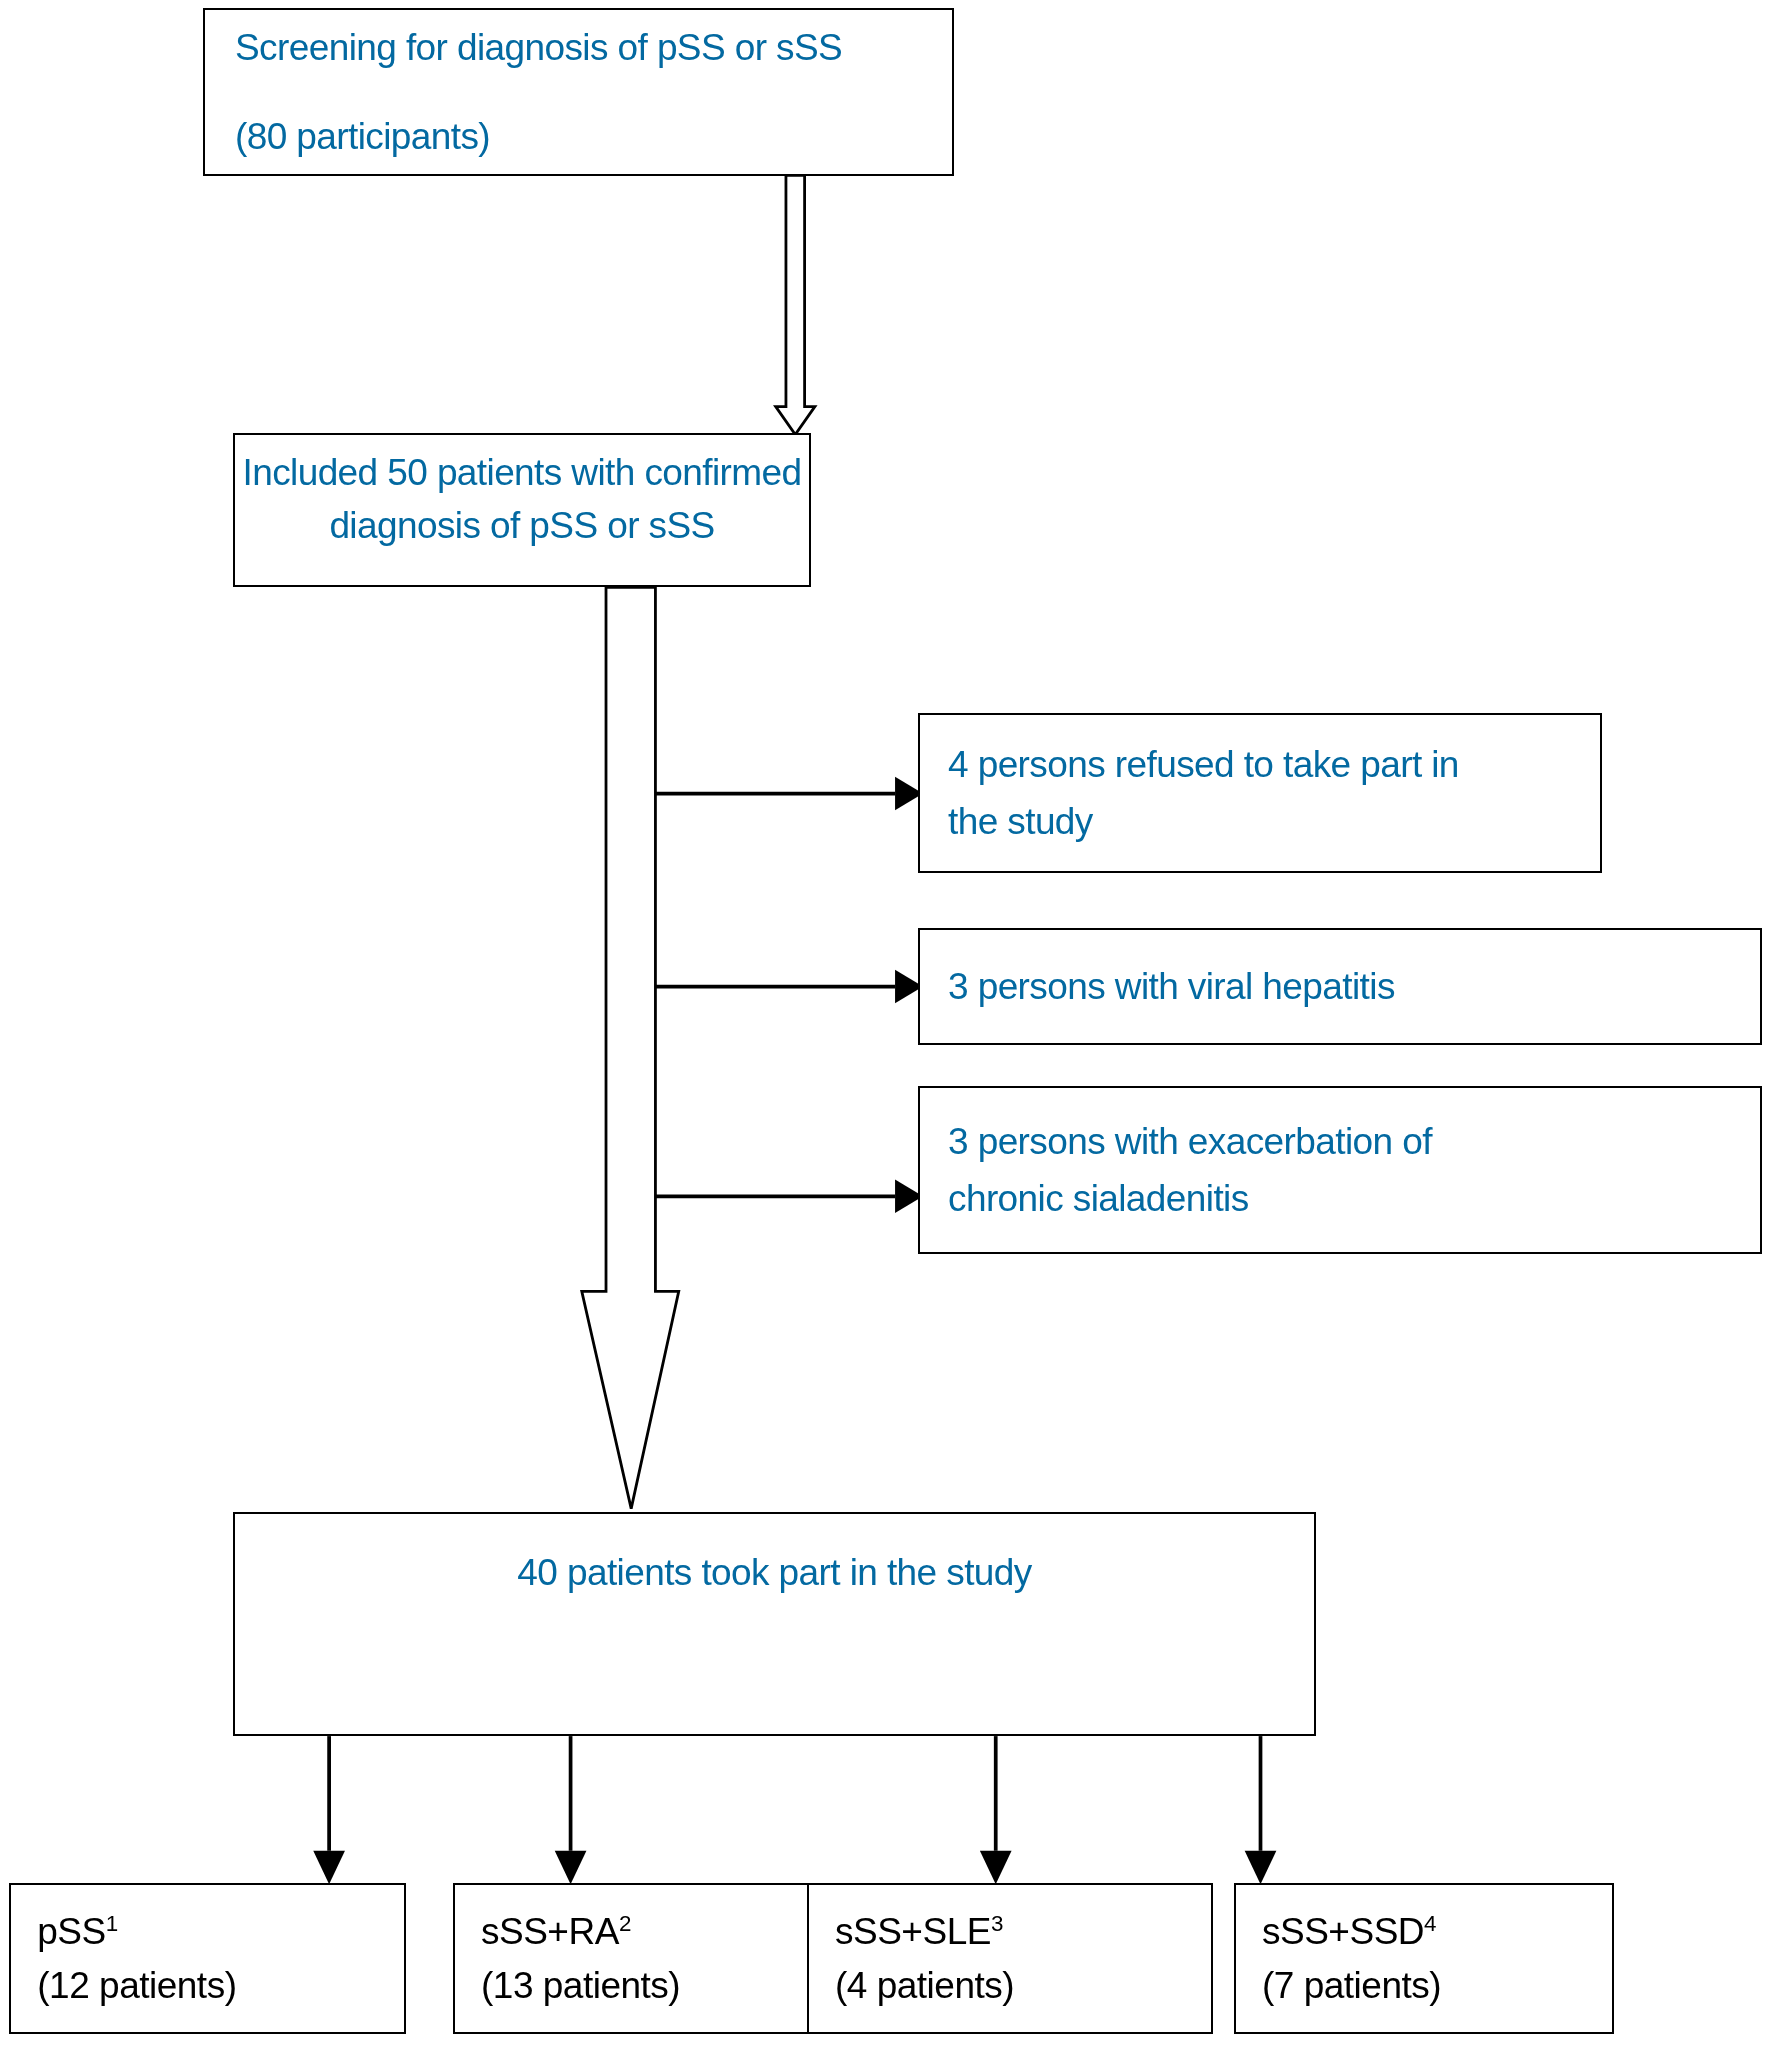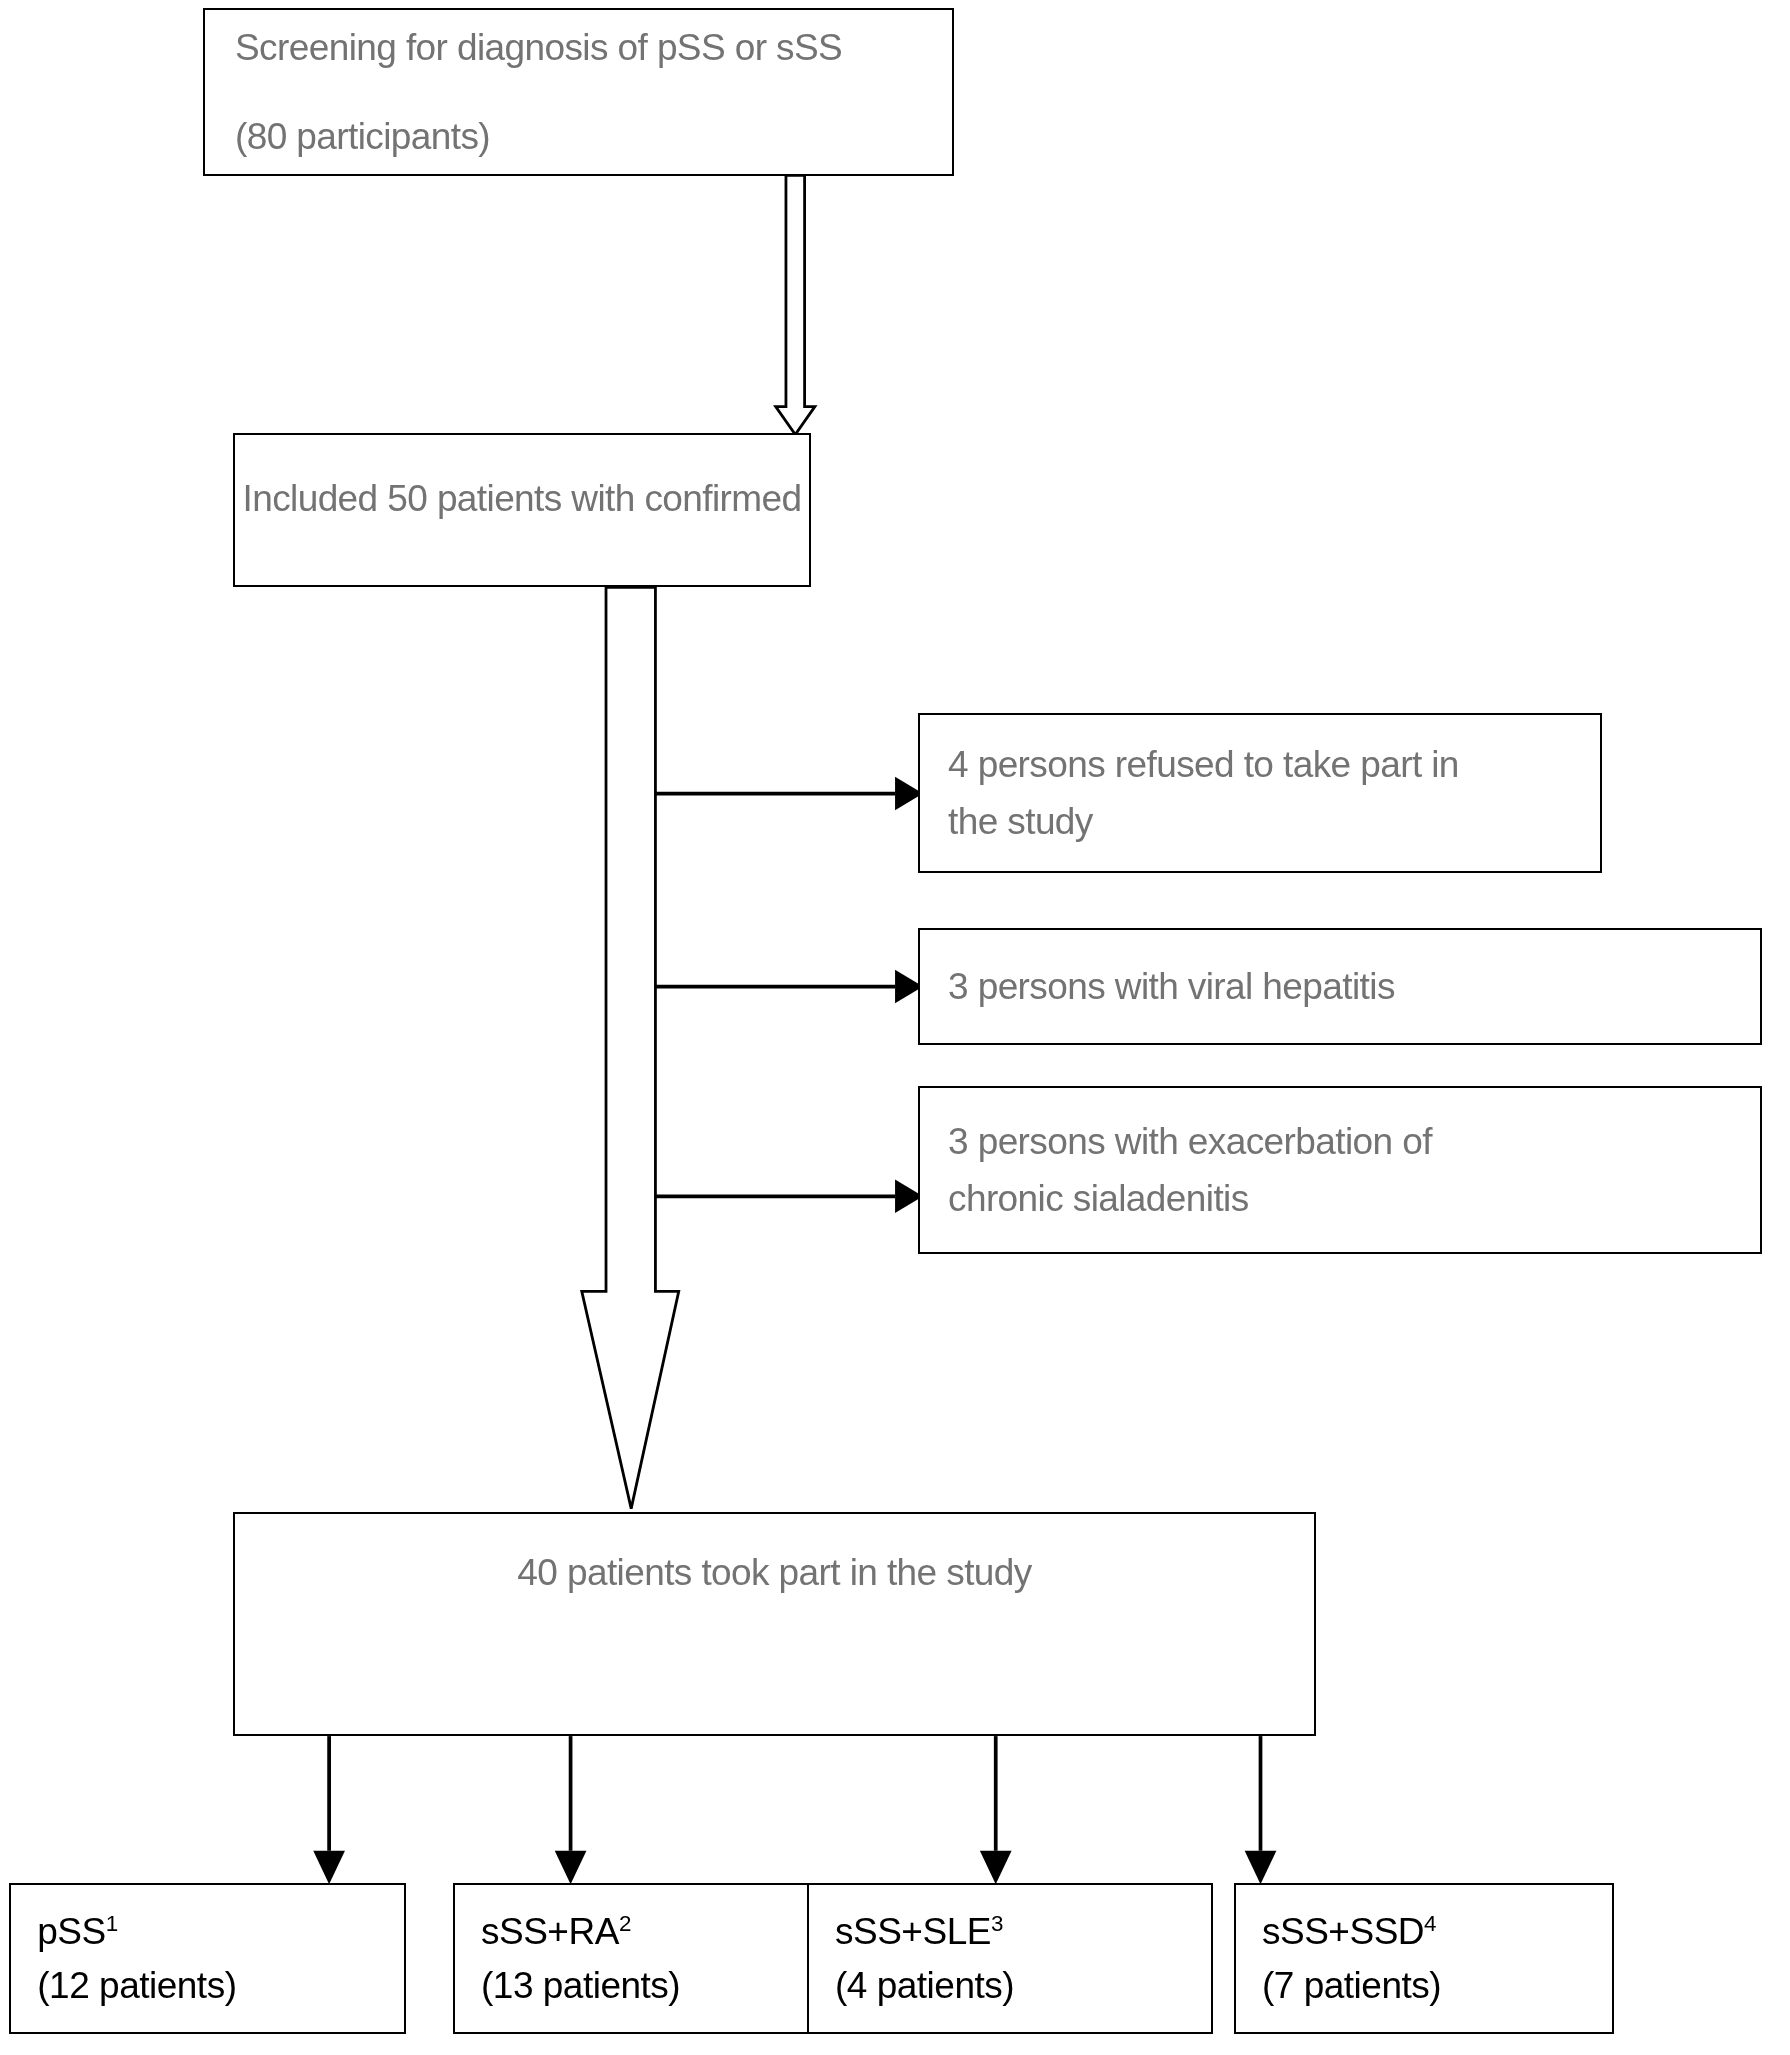--- a/index.html
+++ b/index.html
@@ -27,21 +27,21 @@
     background: #ffffff;
     display: flex;
     flex-direction: column;
     justify-content: center;
   }
   .box .line {
     font-size: 35px;
     line-height: 1.0;
     letter-spacing: -0.6px;
     white-space: pre;
-    color: #737373;
+    color: #0369a1;
   }
   .center .line { text-align: center; }
   .left   .line { text-align: left; }
 
   
   #box-screening {
     left: 203px; top: 7.5px; width: 751px; height: 168px;
     padding: 0 0 0 30px;
   }
   #box-screening .line { font-size: 37px; }
@@ -157,20 +157,21 @@
   </svg>
 
   <div class="box left" id="box-screening">
     <div class="line">Screening for diagnosis of pSS or sSS</div>
     <div class="gap"></div>
     <div class="line">(80 participants)</div>
   </div>
 
   <div class="box center" id="box-included">
     <div class="line">Included 50 patients with confirmed</div>
+    <div class="line">diagnosis of pSS or sSS</div>
   </div>
 
   <div class="box left excl" id="box-excl-1">
     <div class="line">4 persons refused to take part in</div>
     <div class="line">the study</div>
   </div>
 
   <div class="box left excl" id="box-excl-2">
     <div class="line">3 persons with viral hepatitis</div>
   </div>

